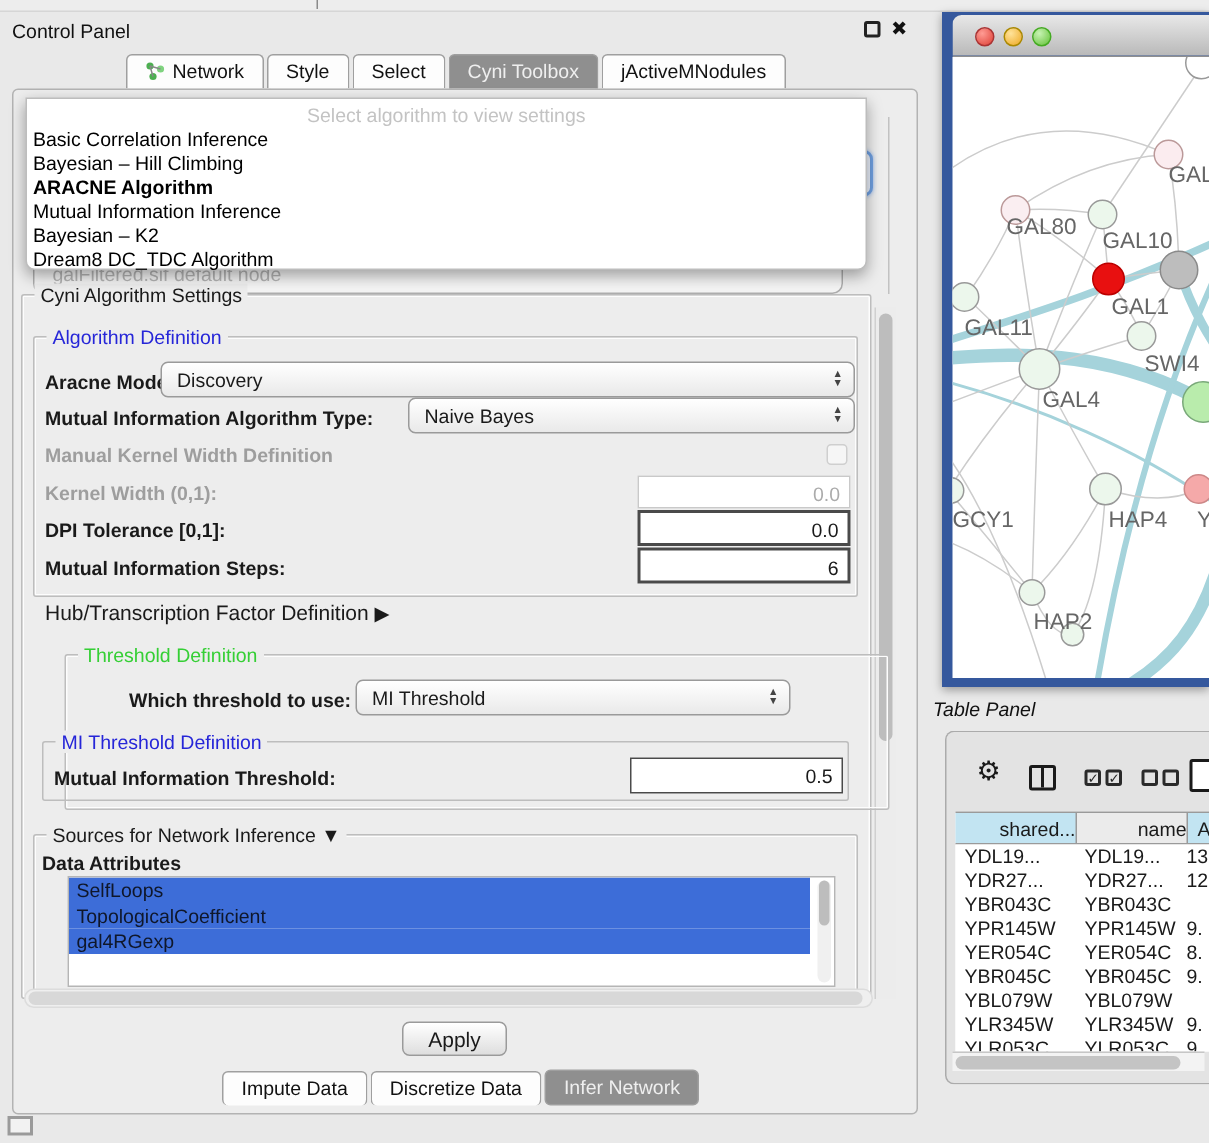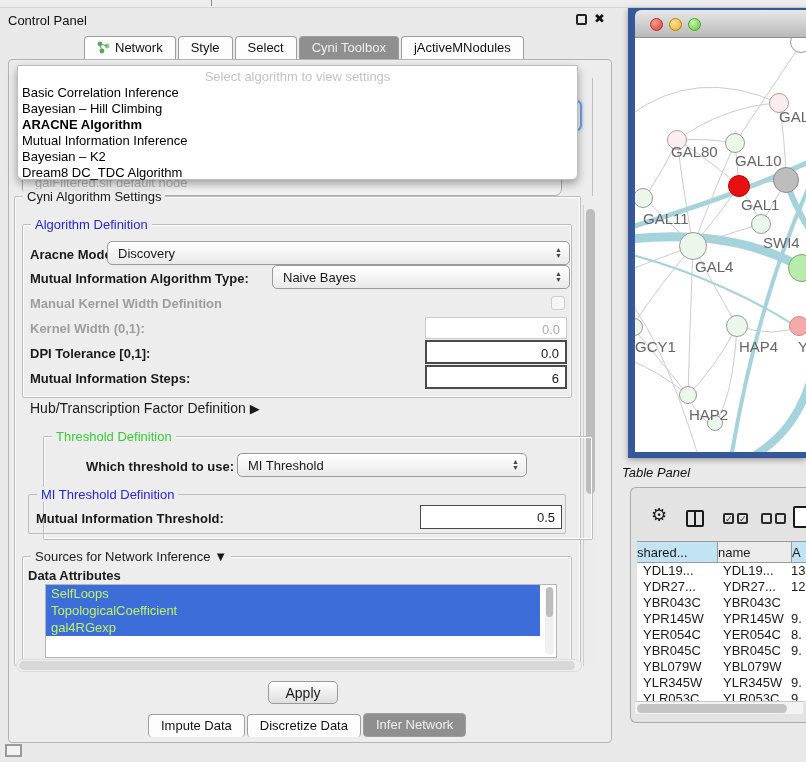--- a/index.html
+++ b/index.html
@@ -54,21 +54,21 @@
   .combo { position:absolute; height:24px; border:1px solid #9a9a9a; border-radius:5px;
     background:linear-gradient(#ffffff,#e9e9e9); display:flex; align-items:center; padding-left:10px; font-size:13px; }
   .combo .stp { margin-left:auto; margin-right:7px; display:flex; flex-direction:column; line-height:6px; font-size:7px; color:#444; }
   .inputbox { position:absolute; height:24px; background:#fff; border:2px solid #4a4a4a; font-size:13px;
     text-align:right; padding:4px 6px 12px 0; }
   .inputbox.dis { border:1px solid #c9c9c9; color:#ababab; height:22px; }
   .cbox { position:absolute; width:14px; height:14px; border:1px solid #cfcfcf; border-radius:3px; background:#f6f6f6; }
 
   
   #attr-list { left:45px; top:576px; width:512px; height:74px; background:#fff; border:1px solid #b5b5b5; overflow:hidden; }
-  .attr-item { background:#3d6dd8; color:#bef264; height:17px; line-height:17px; padding-left:5px; font-size:13px; width:494px; }
+  .attr-item { background:#3d6dd8; color:#0f172a; height:17px; line-height:17px; padding-left:5px; font-size:13px; width:494px; }
   #attr-vsb { position:absolute; right:2px; top:2px; width:9px; height:68px; background:#f0f0f0; border-radius:5px; }
   #attr-vsb .th { position:absolute; left:1px; top:0; width:7px; height:30px; background:#bdbdbd; border-radius:4px; }
 
   
   #set-vsb { left:583px; top:197px; width:14px; height:461px; background:#ececec; border-left:1px solid #d0d0d0; }
   #set-vsb .th { position:absolute; left:2px; top:4px; width:9px; height:285px; background:#bdbdbd; border-radius:5px; }
   #set-hsb { left:16px; top:651px; width:566px; height:13px; background:#efefef; border-radius:7px; border:1px solid #dcdcdc; }
   #set-hsb .th { position:absolute; left:2px; top:1px; width:556px; height:9px; background:#d8d8d8; border-radius:5px; }
 
   
@@ -97,21 +97,21 @@
   #tpwin { left:630px; top:487px; width:176px; height:236px; background:#e3e3e3; border:1px solid #ababab;
     border-right:none; border-radius:6px 0 0 6px; overflow:hidden; }
   .tbicon { position:absolute; top:22px; }
   #ico-cols { left:55px; width:18px; height:17px; border:2px solid #1a1a1a; border-radius:2px; }
   #ico-cols::after { content:""; position:absolute; left:6px; top:0; width:2px; height:13px; background:#1a1a1a; }
   .chk { position:absolute; top:25px; width:11px; height:11px; border:2px solid #2a2a2a; border-radius:2px;
     font-size:9px; line-height:8px; text-align:center; color:#2a2a2a; font-weight:bold; }
   #ico-doc { left:162px; top:18px; width:20px; height:22px; border:2px solid #1a1a1a; border-radius:2px; background:#fff; }
   #tbl { position:absolute; left:6px; top:53px; width:170px; background:#fff; }
   #tbl-head { display:flex; height:22px; border-top:1px solid #9a9a9a; border-bottom:1px solid #9a9a9a; }
-  .hcell { border-right:1px solid #9a9a9a; font-size:13px; text-align:left; padding-top:3px; background:#ebebeb; overflow:hidden; }
+  .hcell { border-right:1px solid #9a9a9a; font-size:13px; text-align:right; padding-top:3px; background:#ebebeb; overflow:hidden; }
   .hcell.hl { background:#c2e4f2; }
   #tbl-rows { height:138px; overflow:hidden; background:#fff; }
   .trow { display:flex; height:16px; line-height:16px; font-size:13px; }
   .tcell { overflow:hidden; white-space:nowrap; }
   #tp-hsb { position:absolute; left:4px; top:213px; width:168px; height:13px; background:#f3f3f3; border-top:1px solid #c6c6c6; }
   #tp-hsb .th { position:absolute; left:2px; top:2px; width:150px; height:9px; background:#c4c4c4; border-radius:5px; }
 </style>
 </head>
 <body>
 

